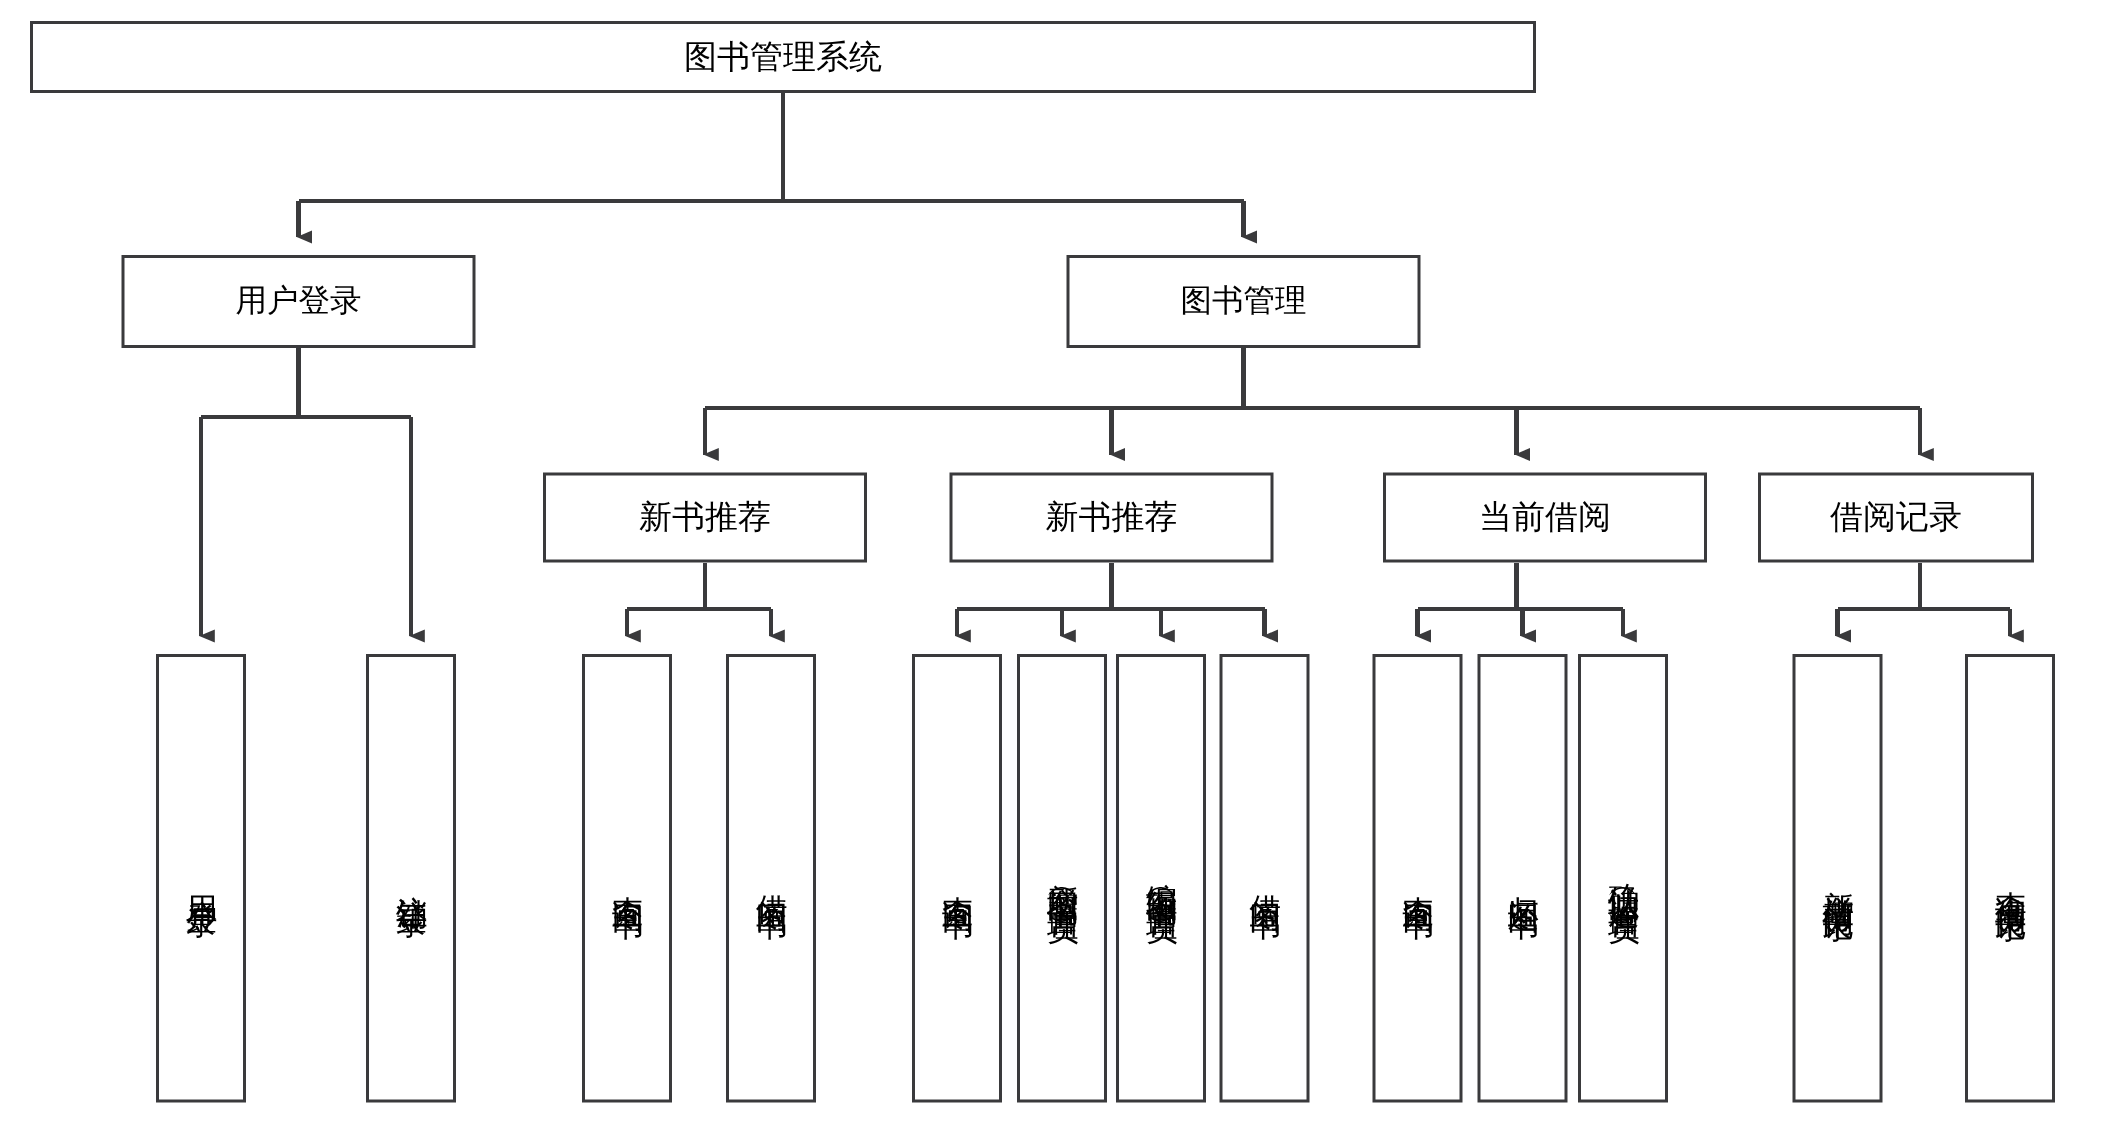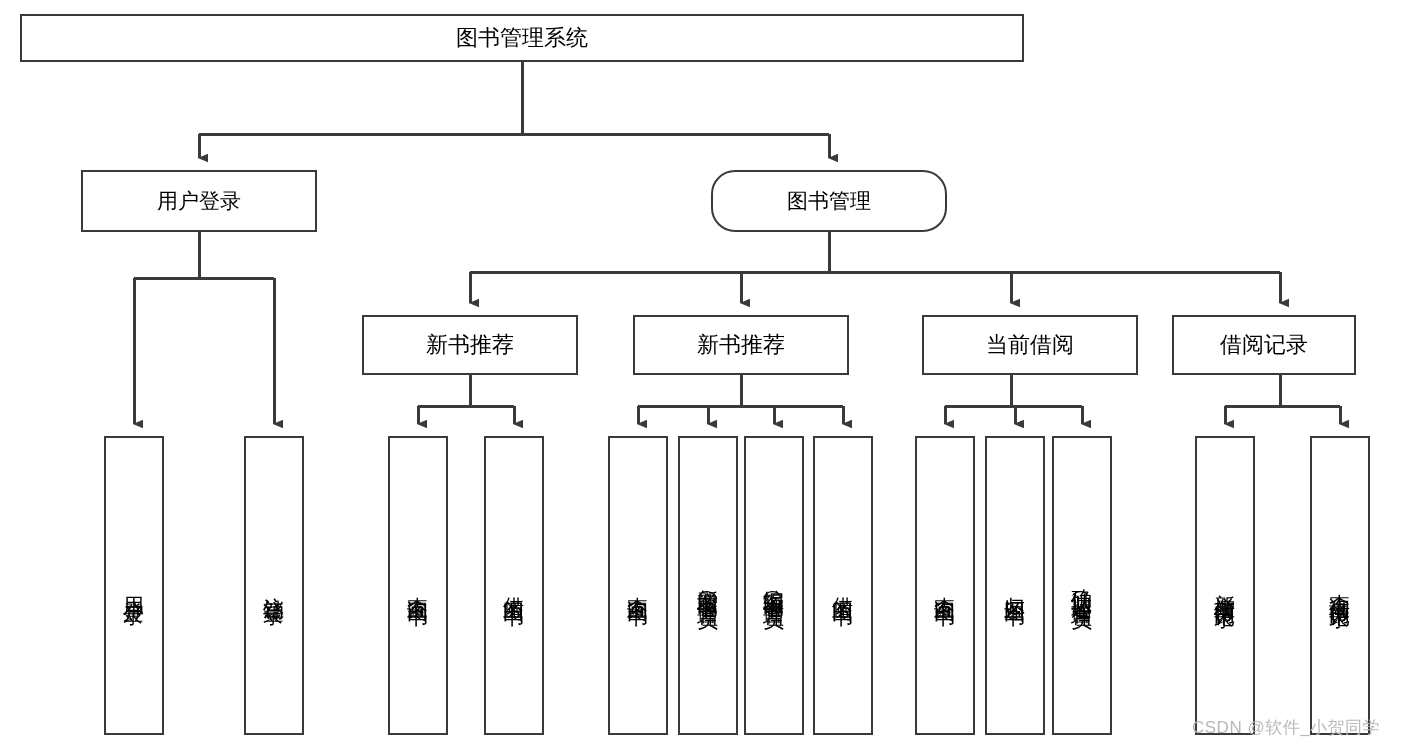--- a/index.html
+++ b/index.html
@@ -116,21 +116,21 @@
     </g>
   </svg>
 
   <div id="nodes">
       <div class="node root" style="left: 20px; top: 14px; width: 1004px; height: 48px;">
         <span class="label">图书管理系统</span>
       </div>
       <div class="node l2" style="left: 81px; top: 170px; width: 236px; height: 62px;">
         <span class="label">用户登录</span>
       </div>
-      <div class="node l2" style="left: 711px; top: 170px; width: 236px; height: 62px; border-radius: 24px;">
+      <div class="node l2" style="left: 711px; top: 170px; width: 236px; height: 62px;">
         <span class="label">图书管理</span>
       </div>
       <div class="node l3" style="left: 362px; top: 315px; width: 216px; height: 60px;">
         <span class="label">新书推荐</span>
       </div>
       <div class="node l3" style="left: 633px; top: 315px; width: 216px; height: 60px;">
         <span class="label">新书推荐</span>
       </div>
       <div class="node l3" style="left: 903px; top: 315px; width: 216px; height: 60px; margin-left: 19px;">
         <span class="label">当前借阅</span>
@@ -172,15 +172,14 @@
         <span class="label">确认归还（管理员）</span>
       </div>
       <div class="node leaf" style="left: 1195px; top: 436px; width: 60px; height: 299px;">
         <span class="label">新增借阅记录</span>
       </div>
       <div class="node leaf" style="left: 1310px; top: 436px; width: 60px; height: 299px;">
         <span class="label">查询借阅记录</span>
       </div>
     </div>
 
-  <div class="watermark" style="left: 1192px; top: 716px; color: rgb(185, 185, 187);">CSDN @软件_小贺同学</div>
 
 </div>
 
 </body></html>

